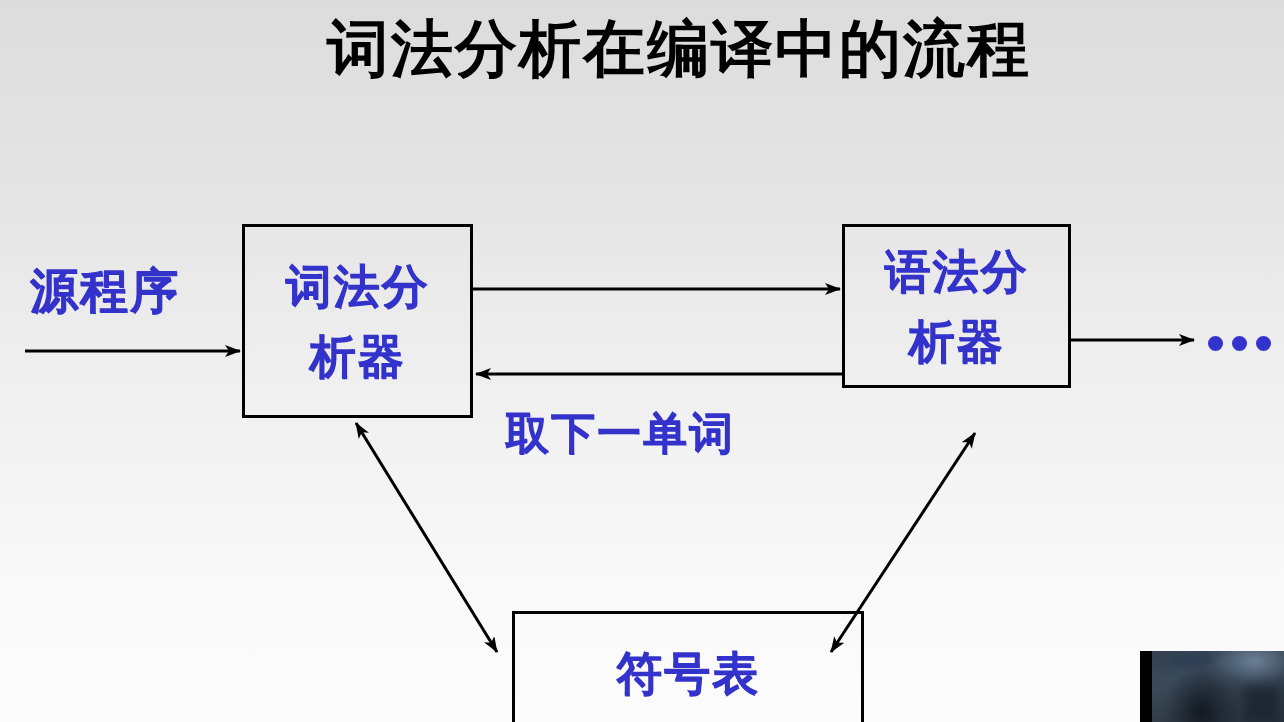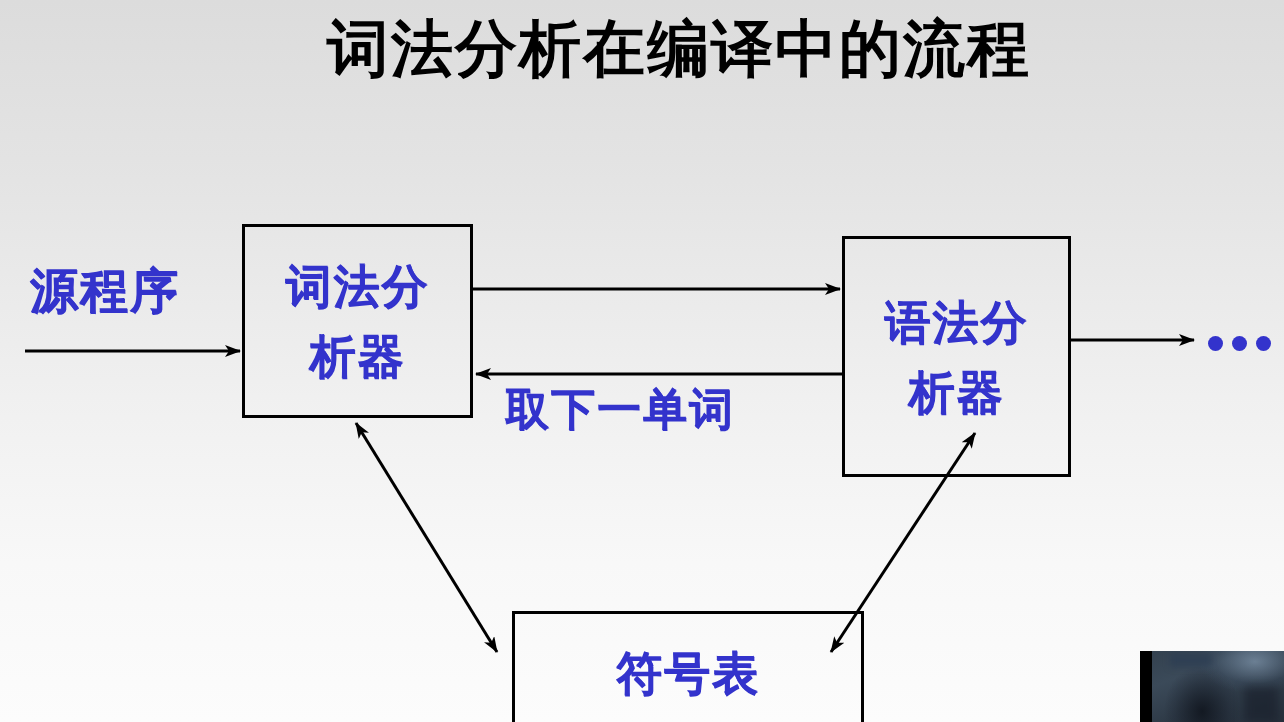--- a/index.html
+++ b/index.html
@@ -75,21 +75,21 @@
     font-weight: 700;
     font-size: 48px;
     line-height: 50px;
     letter-spacing: 2px;
     white-space: nowrap;
     text-shadow: 0.5px 0.5px 0 #3333cc;
   }
 
   
   #box-lexer   { left: 242px; top: 224px; width: 231px; height: 194px; }
-  #box-parser  { left: 842px; top: 236px; width: 229px; height: 241px; }
+  #box-parser  { left: 842px; top: 224px; width: 229px; height: 164px; }
   #box-symtab  { left: 512px; top: 595px; width: 352px; height: 124px; margin-top: 16px; }
 
   
   #arrow-layer {
     position: absolute;
     left: 0;
     top: 0;
     width: 1284px;
     height: 722px;
     pointer-events: none;
@@ -188,21 +188,21 @@
     </g>
 
     <g>
       <line x1="831" y1="652" x2="975" y2="433" stroke="#000000" stroke-width="3" marker-start="url(#ah-start)" marker-end="url(#ah)"></line>
     </g>
   </svg>
 
   <div class="free-label" style="left:30px; top:265px;">源程序</div>
 
 
-  <div class="edge-label" style="left:505px; top:384px;">取下一单词</div>
+  <div class="edge-label" style="left:505px; top:408px;">取下一单词</div>
 
   <div id="box-lexer" class="node-box">
     <div class="node-label">词法分</div>
     <div class="node-label">析器</div>
   </div>
 
   <div id="box-parser" class="node-box">
     <div class="node-label">语法分</div>
     <div class="node-label">析器</div>
   </div>

